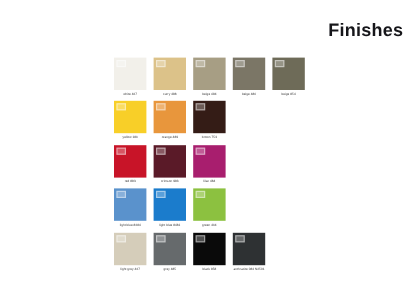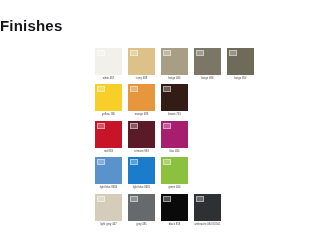--- a/index.html
+++ b/index.html
@@ -12,21 +12,21 @@
   #page{
     position:relative;
     width:336px;height:252px;
     background:#ffffff;
     box-sizing:border-box;
   }
   .page-title{
     position:absolute;
     left:0;right:0;
     top:18px;
-    text-align:left;
+    text-align:right;
     font-size:15px;
     font-weight:bold;
     letter-spacing:0.2px;
     color:#16161a;
     line-height:16px;
   }
   .grid{
     position:absolute;
     left:95px;
     top:48px;

